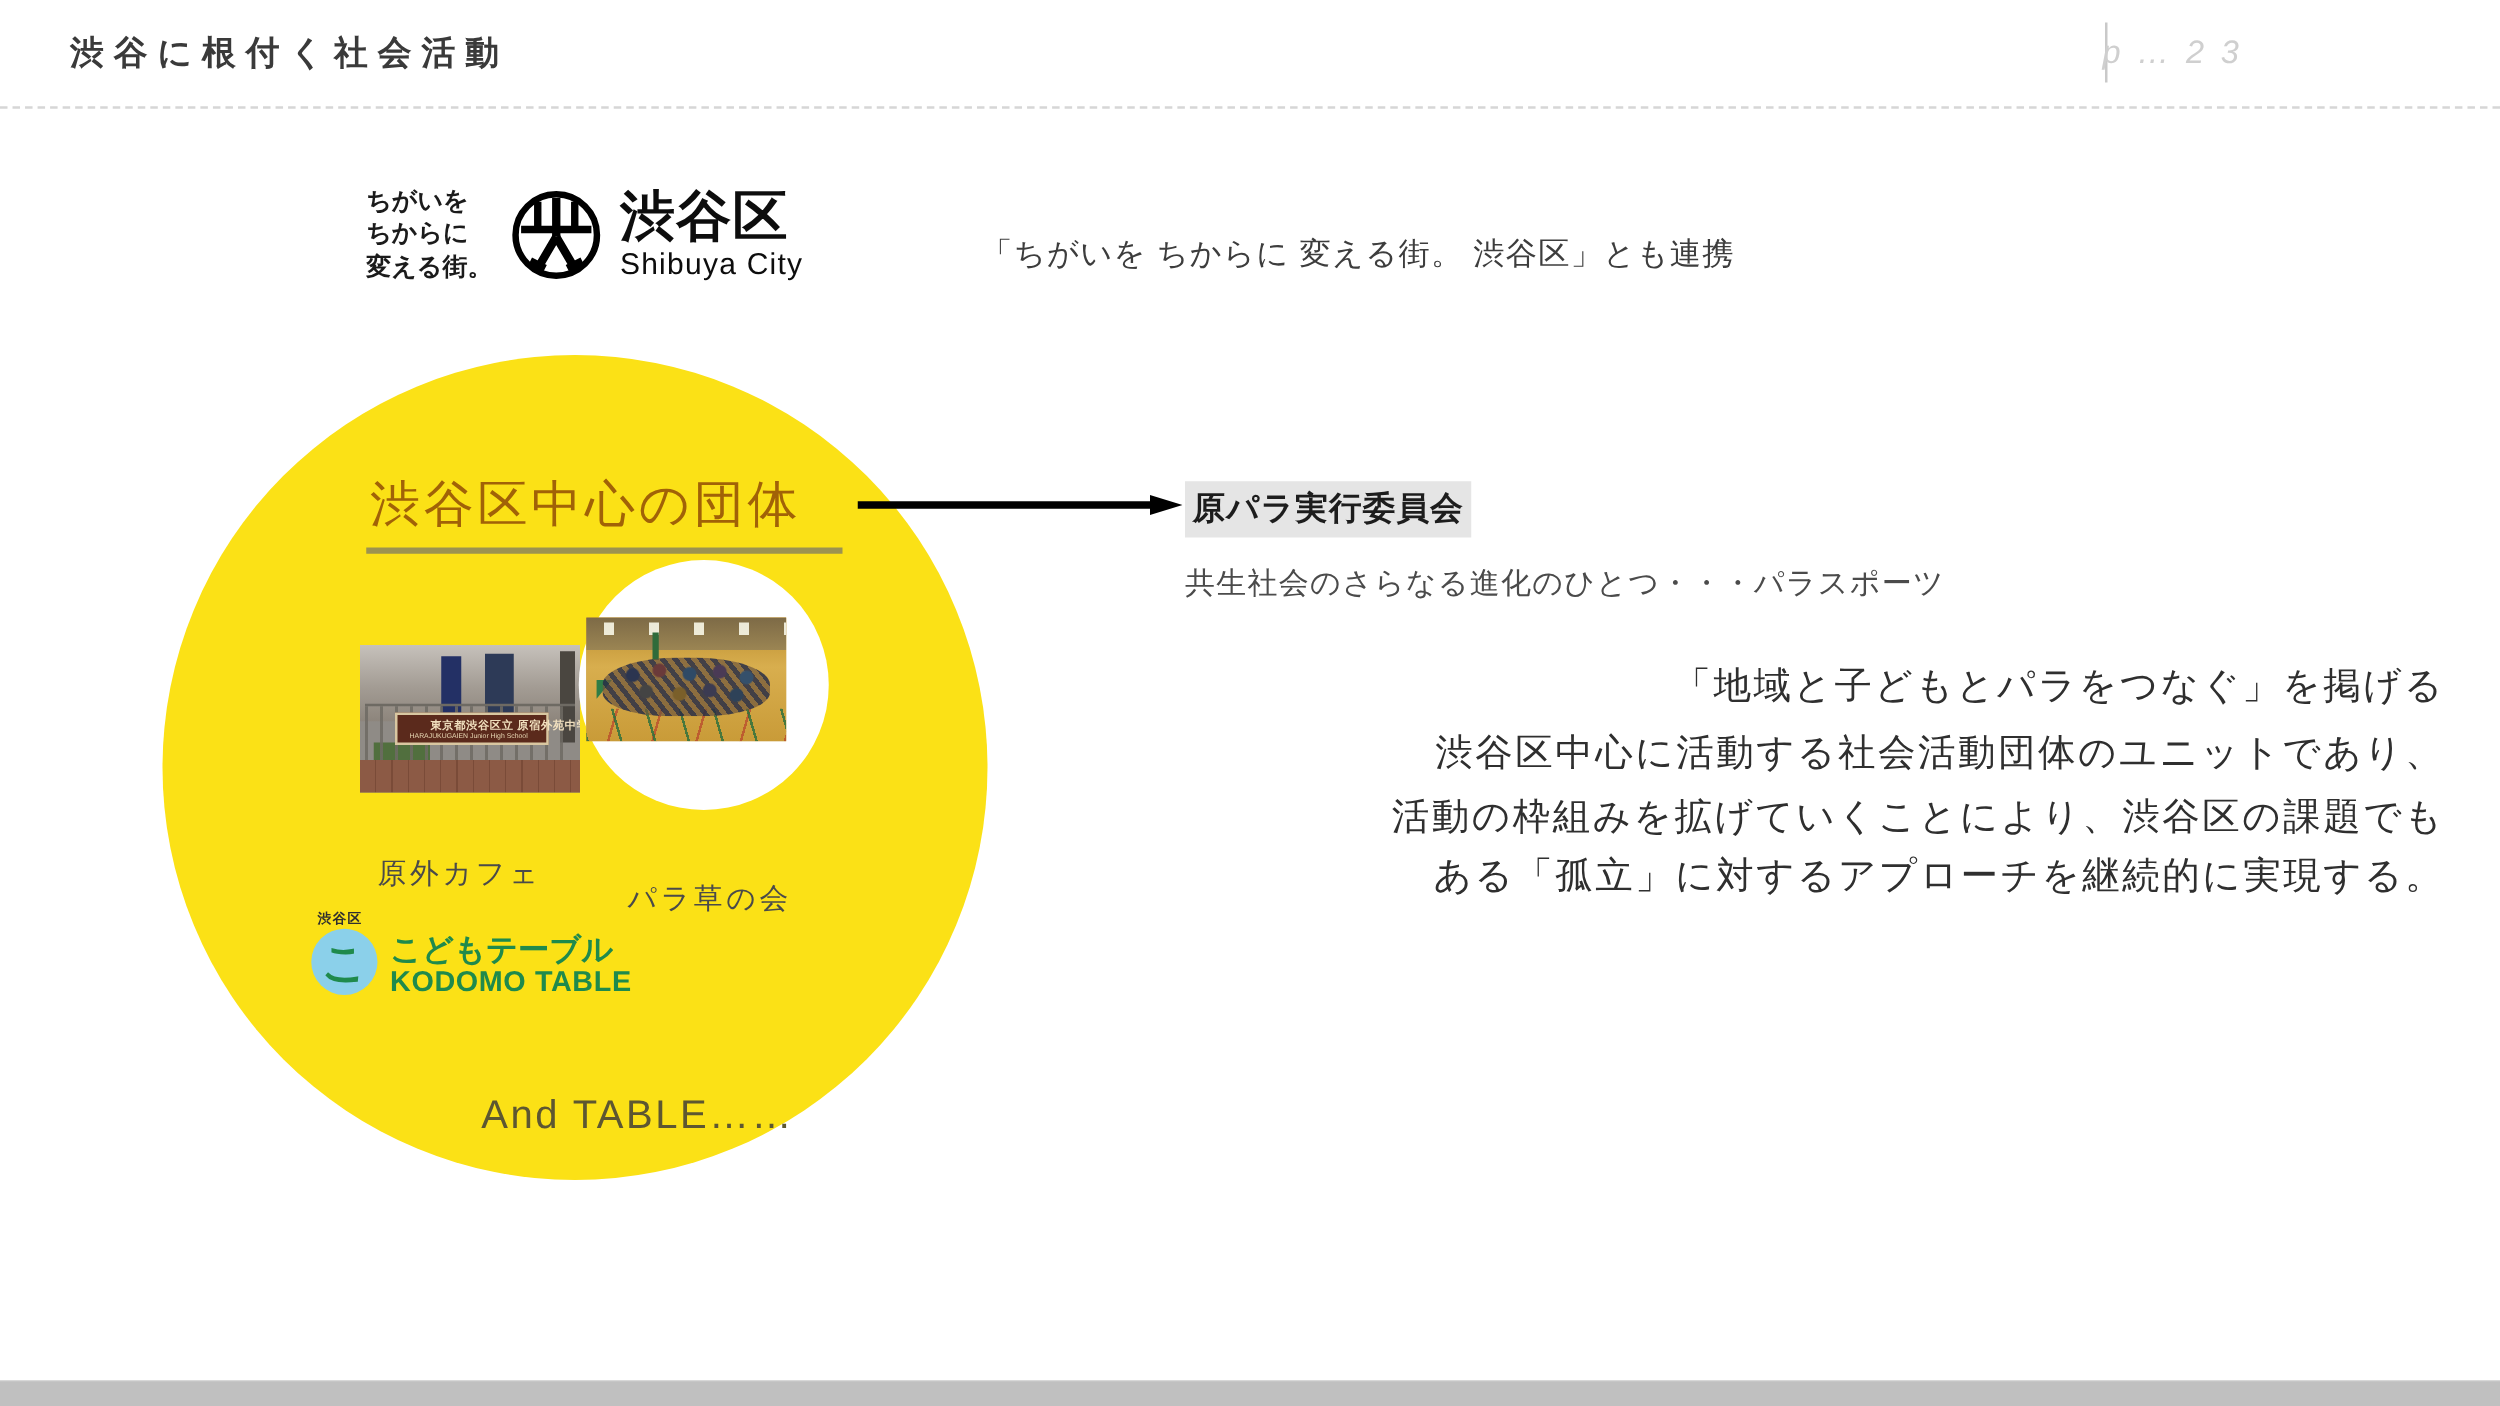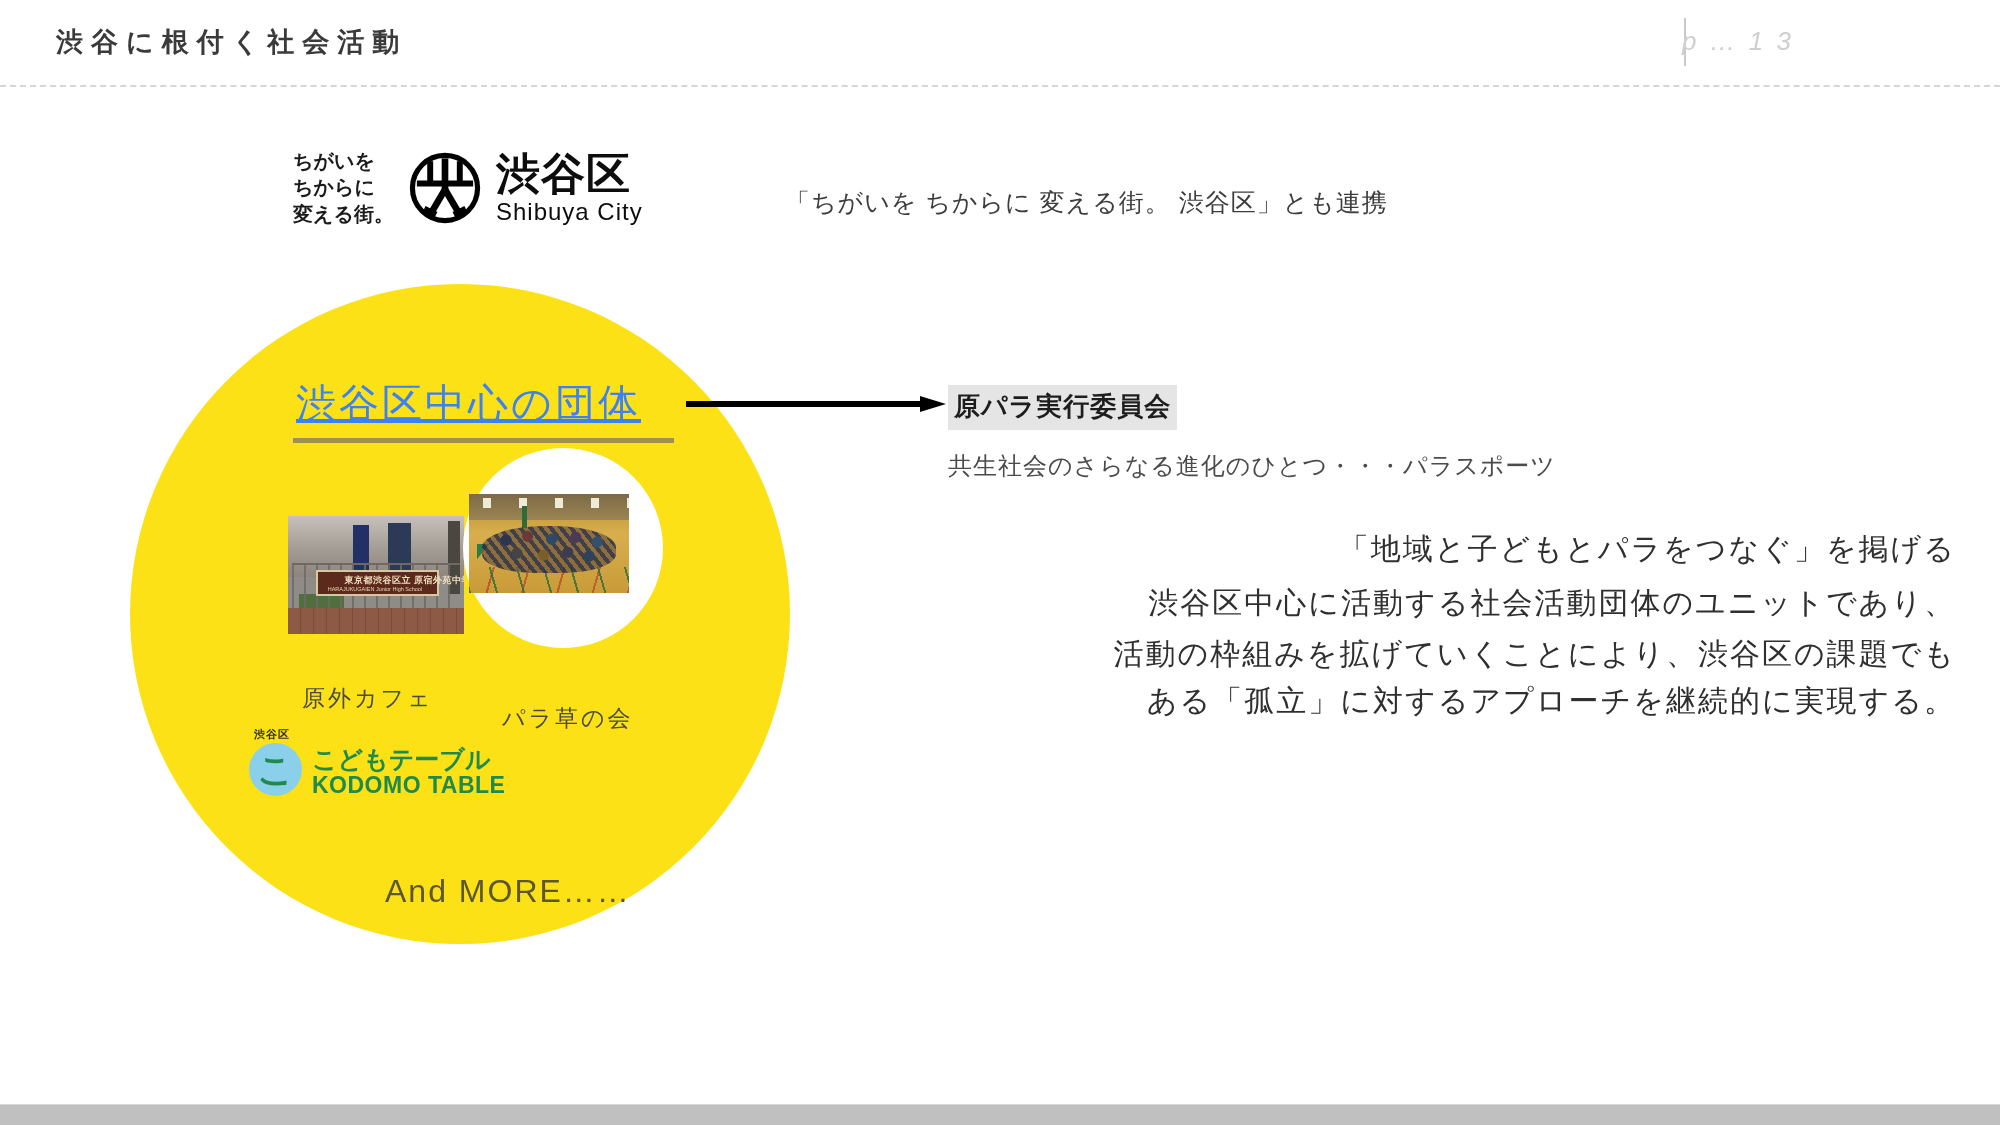--- a/index.html
+++ b/index.html
@@ -118,23 +118,22 @@
     height: 660px;
     border-radius: 50%;
     background: #fbe116;
   }
   .circle-heading {
     position: absolute;
     left: 296px;
     top: 376px;
     font-size: 40px;
     letter-spacing: 3px;
-    color: #3b82f6;
-    white-space: nowrap;
-    text-decoration: underline;
+    color: #a16207;
+    white-space: nowrap;
   }
   .circle-heading-rule {
     position: absolute;
     left: 293px;
     top: 438px;
     width: 381px;
     height: 5px;
     background: #9c9350;
   }
 
@@ -405,21 +404,21 @@
     background: #c0c0c0;
     border-top: 1px solid #d8d8d8;
   }
 </style>
 </head>
 <body>
 
 <div class="header">
   <div class="header-title">渋谷に根付く社会活動</div>
   <div class="header-divider"></div>
-  <div class="page-indicator">p … 1 3</div>
+  <div class="page-indicator">p … 2 3</div>
   <div class="header-rule"></div>
 </div>
 
 <div class="logo-block">
   <div class="logo-tagline">
     <div>ちがいを</div>
     <div>ちからに</div>
     <div>変える街。</div>
   </div>
   <svg class="logo-mark" viewBox="0 0 100 100">
@@ -476,21 +475,21 @@
 <div class="label-para">パラ草の会</div>
 
 <div class="kodomo">
   <div class="kodomo-shibuya">渋谷区</div>
   <div class="kodomo-circle"></div>
   <div class="kodomo-ko">こ</div>
   <div class="kodomo-jp">こどもテーブル</div>
   <div class="kodomo-en">KODOMO TABLE</div>
 </div>
 
-<div class="and-more">And MORE……</div>
+<div class="and-more">And TABLE……</div>
 
 <div class="org-title">原パラ実行委員会</div>
 <div class="org-subtitle">共生社会のさらなる進化のひとつ・・・パラスポーツ</div>
 <div class="org-body">
   <div class="ln">「地域と子どもとパラをつなぐ」を掲げる</div>
   <div class="ln">渋谷区中心に活動する社会活動団体のユニットであり、</div>
   <div class="ln tight">活動の枠組みを拡げていくことにより、渋谷区の課題でも</div>
   <div class="ln tight">ある「孤立」に対するアプローチを継続的に実現する。</div>
 </div>
 

